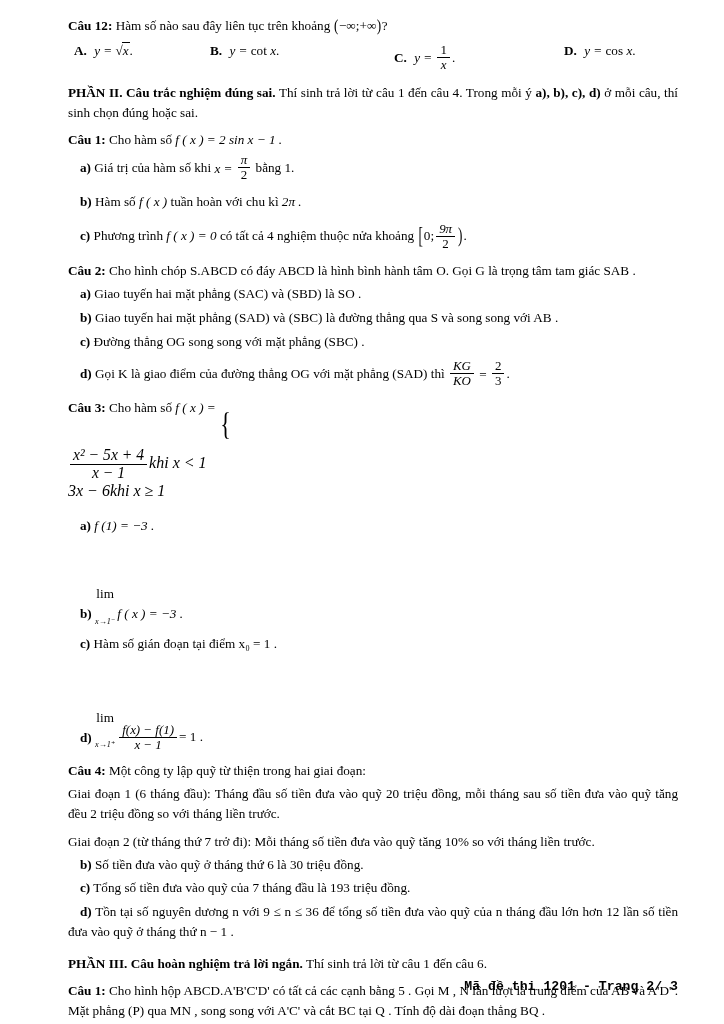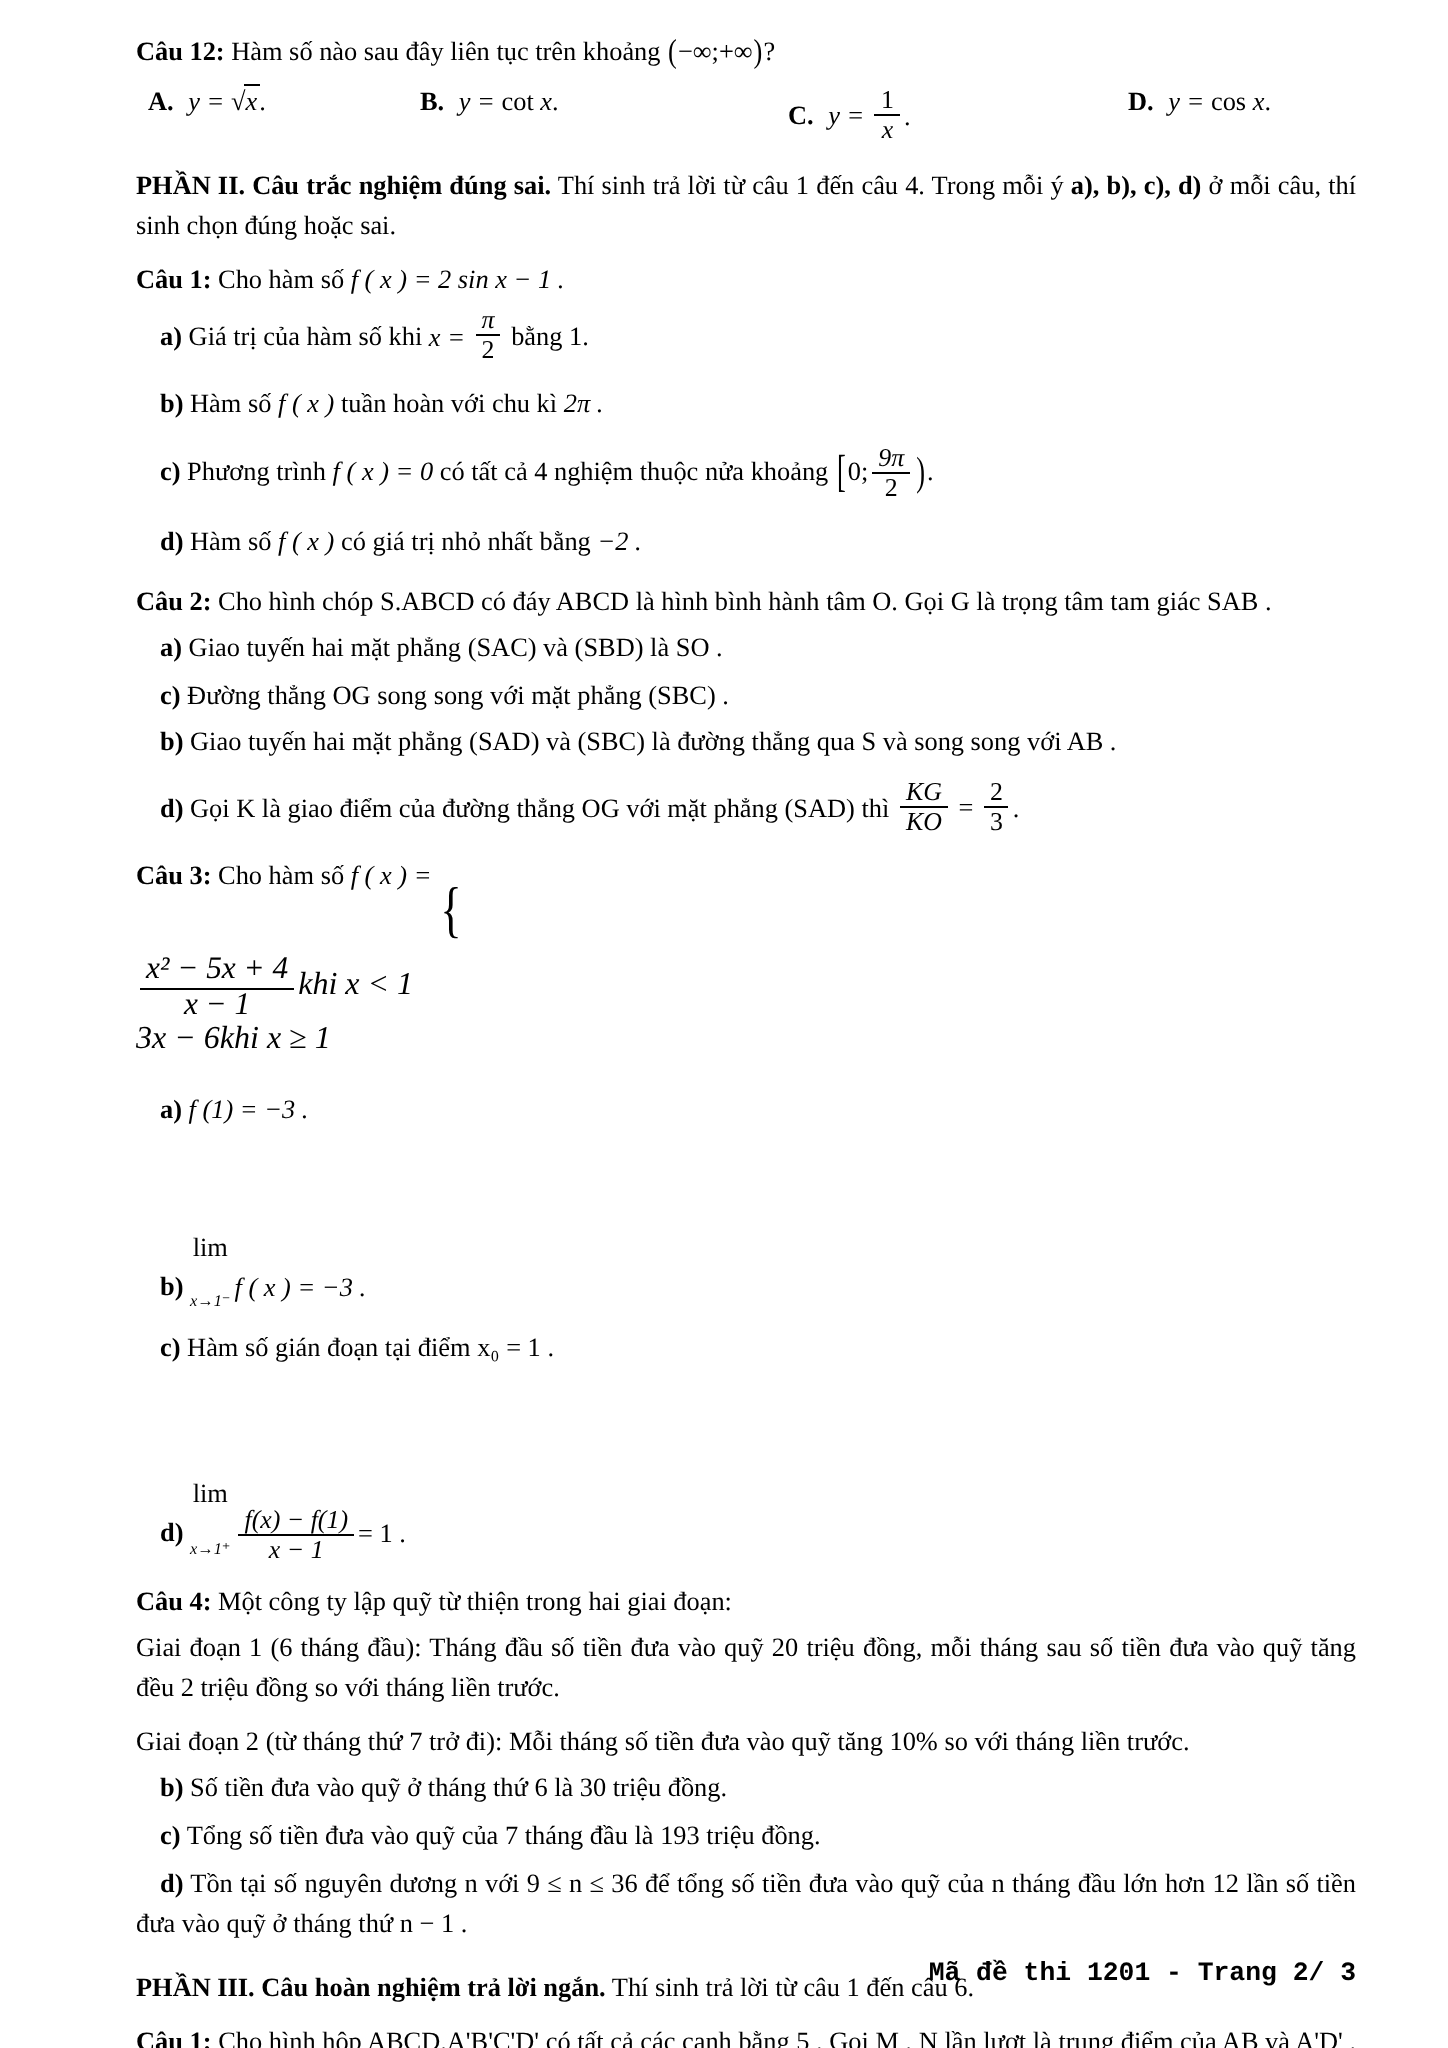--- a/index.html
+++ b/index.html
@@ -216,44 +216,37 @@
   </p>
 
   <p class="sub roomy">
     <span class="lbl">c)</span>
     <span>Phương trình</span>
     <span class="m">f ( x ) = 0</span>
     <span>có tất cả 4 nghiệm thuộc nửa khoảng</span>
     <span class="m"><span class="brack-tall">[</span><span class="up">0;</span><span class="frac big"><span class="t">9π</span><span class="b num">2</span></span><span class="paren-tall">)</span></span><span>.</span>
   </p>
 
-  <p class="sub roomy">
-    <span class="lbl">d)</span>
-    <span>Hàm số</span>
-    <span class="m">f ( x )</span>
-    <span>có giá trị nhỏ nhất bằng</span>
-    <span class="m">−2 .</span>
-  </p>
 
   <p class="blk tight">
     <span class="lbl">Câu 2:</span>
     <span class="m" style="font-style:normal">Cho hình chóp S.ABCD có đáy ABCD là hình bình hành tâm O. Gọi G là trọng tâm tam giác SAB .</span>
   </p>
 
   <p class="sub">
     <span class="lbl">a)</span>
     <span>Giao tuyến hai mặt phẳng (SAC) và (SBD) là SO .</span>
   </p>
   <p class="sub">
+    <span class="lbl">b)</span>
+    <span>Giao tuyến hai mặt phẳng (SAD) và (SBC) là đường thẳng qua S và song song với AB .</span>
+  </p>
+  <p class="sub">
     <span class="lbl">c)</span>
     <span>Đường thẳng OG song song với mặt phẳng (SBC) .</span>
-  </p>
-  <p class="sub">
-    <span class="lbl">b)</span>
-    <span>Giao tuyến hai mặt phẳng (SAD) và (SBC) là đường thẳng qua S và song song với AB .</span>
   </p>
   <p class="sub roomy" style="margin-top:8px">
     <span class="lbl">d)</span>
     <span>Gọi K là giao điểm của đường thẳng OG với mặt phẳng (SAD) thì</span>
     <span class="m"><span class="frac"><span class="t">KG</span><span class="b">KO</span></span> <span class="up">=</span> <span class="frac"><span class="t num">2</span><span class="b num">3</span></span></span><span>.</span>
   </p>
 
   <p class="blk" style="margin-top:10px;margin-bottom:10px">
     <span class="lbl">Câu 3:</span>
     <span>Cho hàm số</span>

